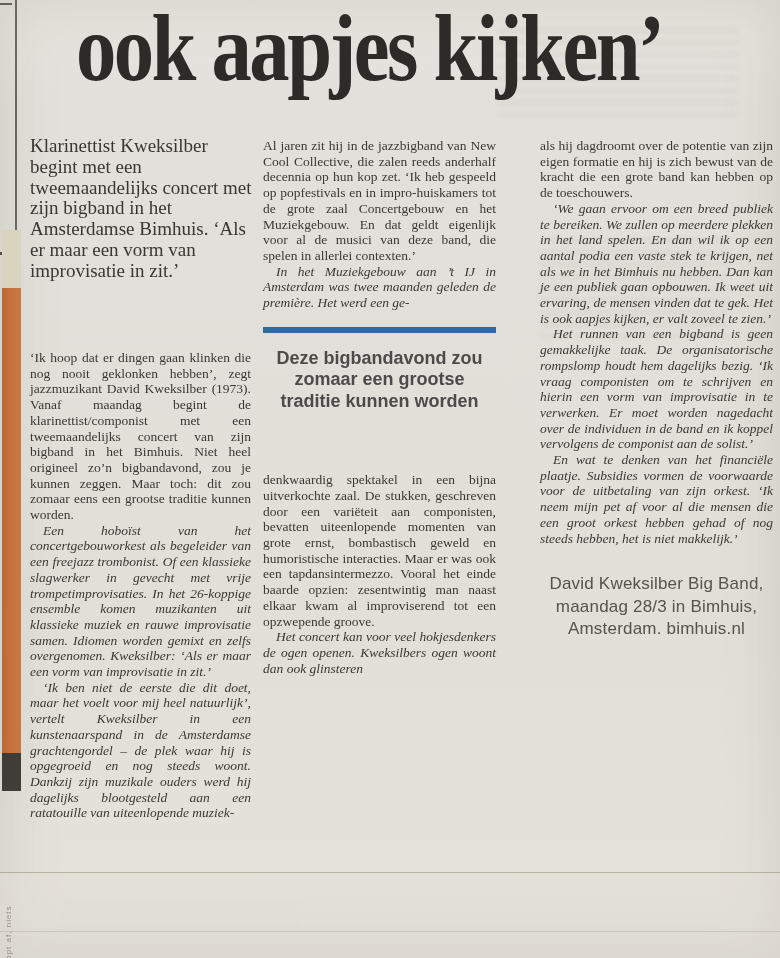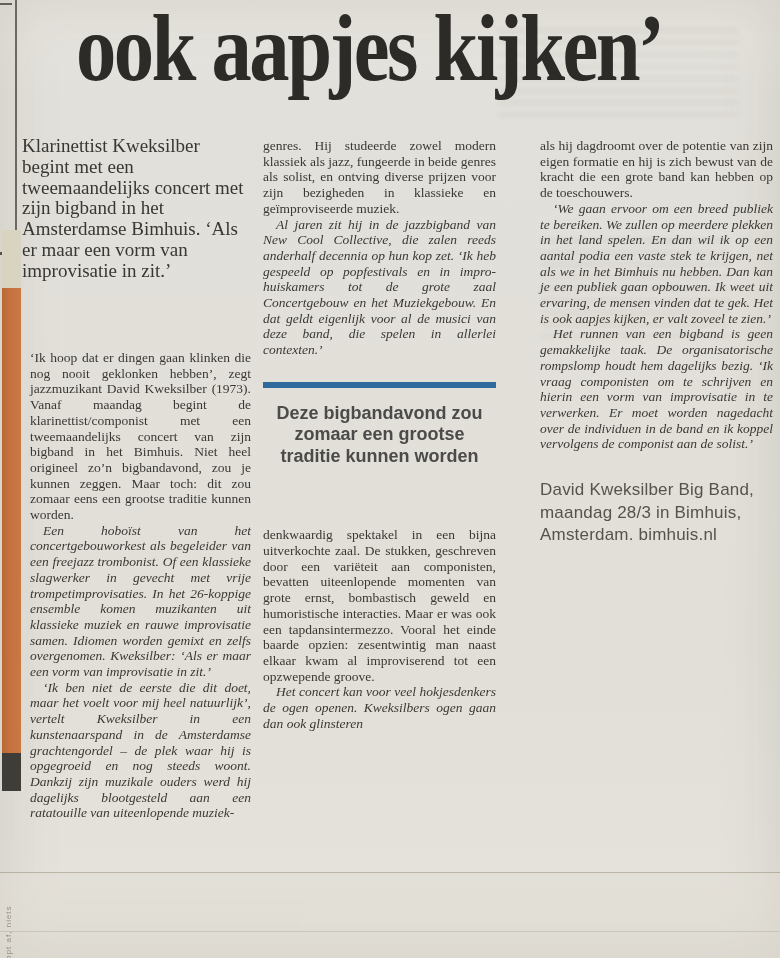--- a/index.html
+++ b/index.html
@@ -36,55 +36,55 @@
                   background: linear-gradient(90deg, #b96835 0%, #c4713e 35%, #c97944 100%); }
   .photo-dark   { position: absolute; left: 2px; top: 753px; width: 19px; height: 38px; background: #3f3d38; }
   .photo-credit {
     position: absolute; left: 3px; top: 440px; height: 240px;
     writing-mode: vertical-rl; transform: rotate(180deg);
     font: 8px/1 "Liberation Sans", sans-serif;
     color: rgba(70,45,25,0.85); letter-spacing: 1px;
   }
   
   .intro {
-    position: absolute; left: 22px; top: 136px; width: 224px; margin: 0;
+    position: absolute; left: 30px; top: 136px; width: 224px; margin: 0;
     font: 400 19px/20.8px "Liberation Serif", serif;
     color: #393733;
     hyphens: auto; overflow-wrap: break-word;
   }
   
   .column { position: absolute; color: #3b3834; }
   .col1-body { left: 30px;  top: 350px; width: 221px; }
   .col2      { left: 263px; top: 138px; width: 233px; }
   .col3      { left: 540px; top: 138px; width: 233px; }
   .para {
     margin: 0;
     font: 400 13.5px/15.7px "Liberation Serif", serif;
     text-align: justify;
     hyphens: auto; overflow-wrap: break-word;
   }
   .para + .para { text-indent: 13px; font-style: italic; }
   
-  .pullquote { margin: 24px 0 60px 0; }
+  .pullquote { margin: 16px 0 60px 0; }
   .pq-bar { height: 6px; background: var(--accent-blue, #2f6a9c); }
   .pq-text {
     margin: 15px 4px 0 4px;
     font: bold 18px/21.5px "Liberation Sans", sans-serif;
     color: #4c4b49; text-align: center;
   }
   
   .byline {
     margin: 3px 0 0 0;
     font: bold 14.5px/18px "Liberation Sans", sans-serif;
     color: #2f2e2b;
   }
   .event-info {
     margin: 27px 0 0 0;
     font: 400 17px/22.5px "Liberation Sans", sans-serif;
-    color: #56534d; letter-spacing: .2px;
+    color: #56534d; letter-spacing: .2px; text-align: center;
   }
   
   .bleed {
     position: absolute; pointer-events: none;
     background: repeating-linear-gradient(180deg,
       rgba(95,92,85,0.10) 0px, rgba(95,92,85,0.10) 5px,
       rgba(0,0,0,0) 5px, rgba(0,0,0,0) 12px);
     filter: blur(2px); opacity: .55;
   }
   .bleed-a { left: 498px; top: 28px;  width: 240px; height: 96px; }
@@ -118,37 +118,38 @@
 <p class="intro">Klarinettist Kweksilber begint met een tweemaandelijks concert met zijn bigband in het Amsterdamse Bimhuis. ‘Als er maar een vorm van improvisatie in zit.’</p>
 
 <div class="column col1-body">
     <p class="para">‘Ik hoop dat er dingen gaan klinken die nog nooit geklonken hebben’, zegt jazzmuzikant David Kweksilber (1973). Vanaf maandag begint de klarinettist/componist met een tweemaandelijks concert van zijn bigband in het Bimhuis. Niet heel origineel zo’n bigbandavond, zou je kunnen zeggen. Maar toch: dit zou zomaar eens een grootse traditie kunnen worden.</p>
     <p class="para">Een hoboïst van het concertgebouworkest als begeleider van een freejazz trombonist. Of een klassieke slagwerker in gevecht met vrije trompetimprovisaties. In het 26-koppige ensemble komen muzikanten uit klassieke muziek en rauwe improvisatie samen. Idiomen worden gemixt en zelfs overgenomen. Kweksilber: ‘Als er maar een vorm van improvisatie in zit.’</p>
     <p class="para">‘Ik ben niet de eerste die dit doet, maar het voelt voor mij heel natuurlijk’, vertelt Kweksilber in een kunstenaarspand in de Amsterdamse grachtengordel – de plek waar hij is opgegroeid en nog steeds woont. Dankzij zijn muzikale ouders werd hij dagelijks blootgesteld aan een ratatouille van uiteenlopende muziek-</p>
   </div>
 
 <div class="column col2">
   <div>
-      <p class="para">genres. Hij studeerde zowel modern klassiek als jazz, fungeerde in beide genres als solist, en ontving diverse prijzen voor zijn bezigheden in klassieke en geïmproviseerde muziek.</p>
       <p class="para">Al jaren zit hij in de jazzbigband van New Cool Collective, die zalen reeds anderhalf decennia op hun kop zet. ‘Ik heb gespeeld op popfestivals en in impro-huiskamers tot de grote zaal Concertgebouw en het Muziekgebouw. En dat geldt eigenlijk voor al de musici van deze band, die spelen in allerlei contexten.’</p>
+      <p class="para">In het Muziekgebouw aan ’t IJ in Amsterdam was twee maanden geleden de première. Het werd een ge-</p>
     </div>
   <div class="pullquote">
     <div class="pq-bar"></div>
     <p class="pq-text">Deze bigbandavond zou zomaar een grootse traditie kunnen worden</p>
   </div>
   <div>
       <p class="para">denkwaardig spektakel in een bijna uitverkochte zaal. De stukken, geschreven door een variëteit aan componisten, bevatten uiteenlopende momenten van grote ernst, bombastisch geweld en humoristische interacties. Maar er was ook een tapdansintermezzo. Vooral het einde baarde opzien: zesentwintig man naast elkaar kwam al improviserend tot een opzwepende groove.</p>
-      <p class="para">Het concert kan voor veel hokjesdenkers de ogen openen. Kweksilbers ogen gaan dan ook glinsteren</p>
+      <p class="para">Het concert kan voor veel hokjesdenkers de ogen openen. Kweksilbers ogen woont dan ook glinsteren</p>
     </div>
 </div>
 
 <div class="column col3">
   <div>
       <p class="para">als hij dagdroomt over de potentie van zijn eigen formatie en hij is zich bewust van de kracht die een grote band kan hebben op de toeschouwers.</p>
       <p class="para">‘We gaan ervoor om een breed publiek te bereiken. We zullen op meerdere plekken in het land spelen. En dan wil ik op een aantal podia een vaste stek te krijgen, net als we in het Bimhuis nu hebben. Dan kan je een publiek gaan opbouwen. Ik weet uit ervaring, de mensen vinden dat te gek. Het is ook aapjes kijken, er valt zoveel te zien.’</p>
       <p class="para">Het runnen van een bigband is geen gemakkelijke taak. De organisatorische rompslomp houdt hem dagelijks bezig. ‘Ik vraag componisten om te schrijven en hierin een vorm van improvisatie in te verwerken. Er moet worden nagedacht over de individuen in de band en ik koppel vervolgens de componist aan de solist.’</p>
+      <p class="para">En wat te denken van het financiële plaatje. Subsidies vormen de voorwaarde voor de uitbetaling van zijn orkest. ‘Ik neem mijn pet af voor al die mensen die een groot orkest hebben gehad of nog steeds hebben, het is niet makkelijk.’</p>
     </div>
   <p class="event-info">David Kweksilber Big Band, maandag 28/3 in Bimhuis, Amsterdam. bimhuis.nl</p>
 </div>
 
 <div class="fold-band"></div>
 <div class="fold-1"></div>
 <div class="fold-2"></div>
 
 </body></html>

